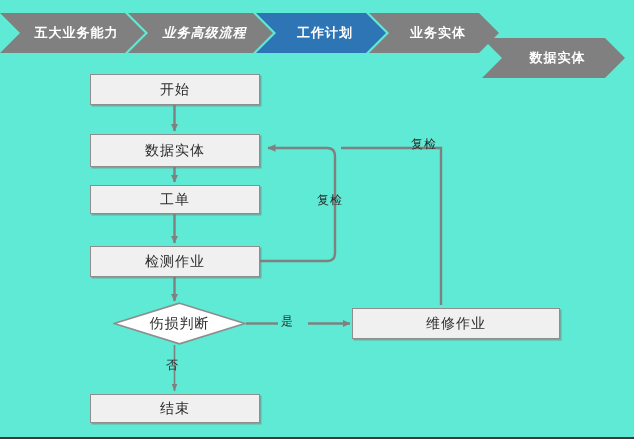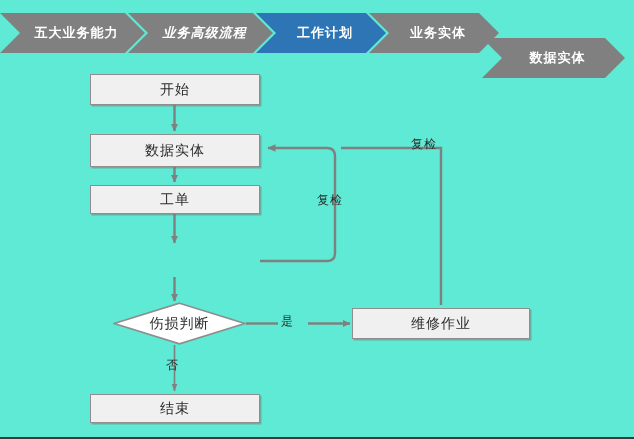--- a/index.html
+++ b/index.html
@@ -162,29 +162,32 @@
     </div>
 
     <div class="node" style="left:90px;  top:134px; width:170px; height:33px;">
       <span>数据实体</span>
     </div>
 
     <div class="node" style="left:90px;  top:185px; width:170px; height:29px;justify-content:center;">
       <span>工单</span>
     </div>
 
+    <div class="node" style="left:90px;  top:246px; width:170px; height:31px;">
+      <span>检测作业</span>
+    </div>
 
     <div class="diamond-wrap" style="left:113px; top:302px; width:133px; height:43px;">
       <svg class="diamond-shape" viewBox="0 0 133 43" preserveAspectRatio="none">
         <polygon points="66.5,1.2 131.8,21.5 66.5,41.8 1.2,21.5" fill="#ffffff" stroke="#8e8e8e" stroke-width="1.6"></polygon>
       </svg>
       <span class="diamond-text">伤损判断</span>
     </div>
 
-    <div class="node" style="left:352px; top:308px; width:178px; height:31px;">
+    <div class="node" style="left:352px; top:308px; width:208px; height:31px;">
       <span>维修作业</span>
     </div>
 
     <div class="node" style="left:90px;  top:394px; width:170px; height:29px;">
       <span>结束</span>
     </div>
 
     <div class="edge-label" style="left:281px; top:313px;">是</div>
 
     <div class="edge-label" style="left:166px; top:357px;">否</div>

